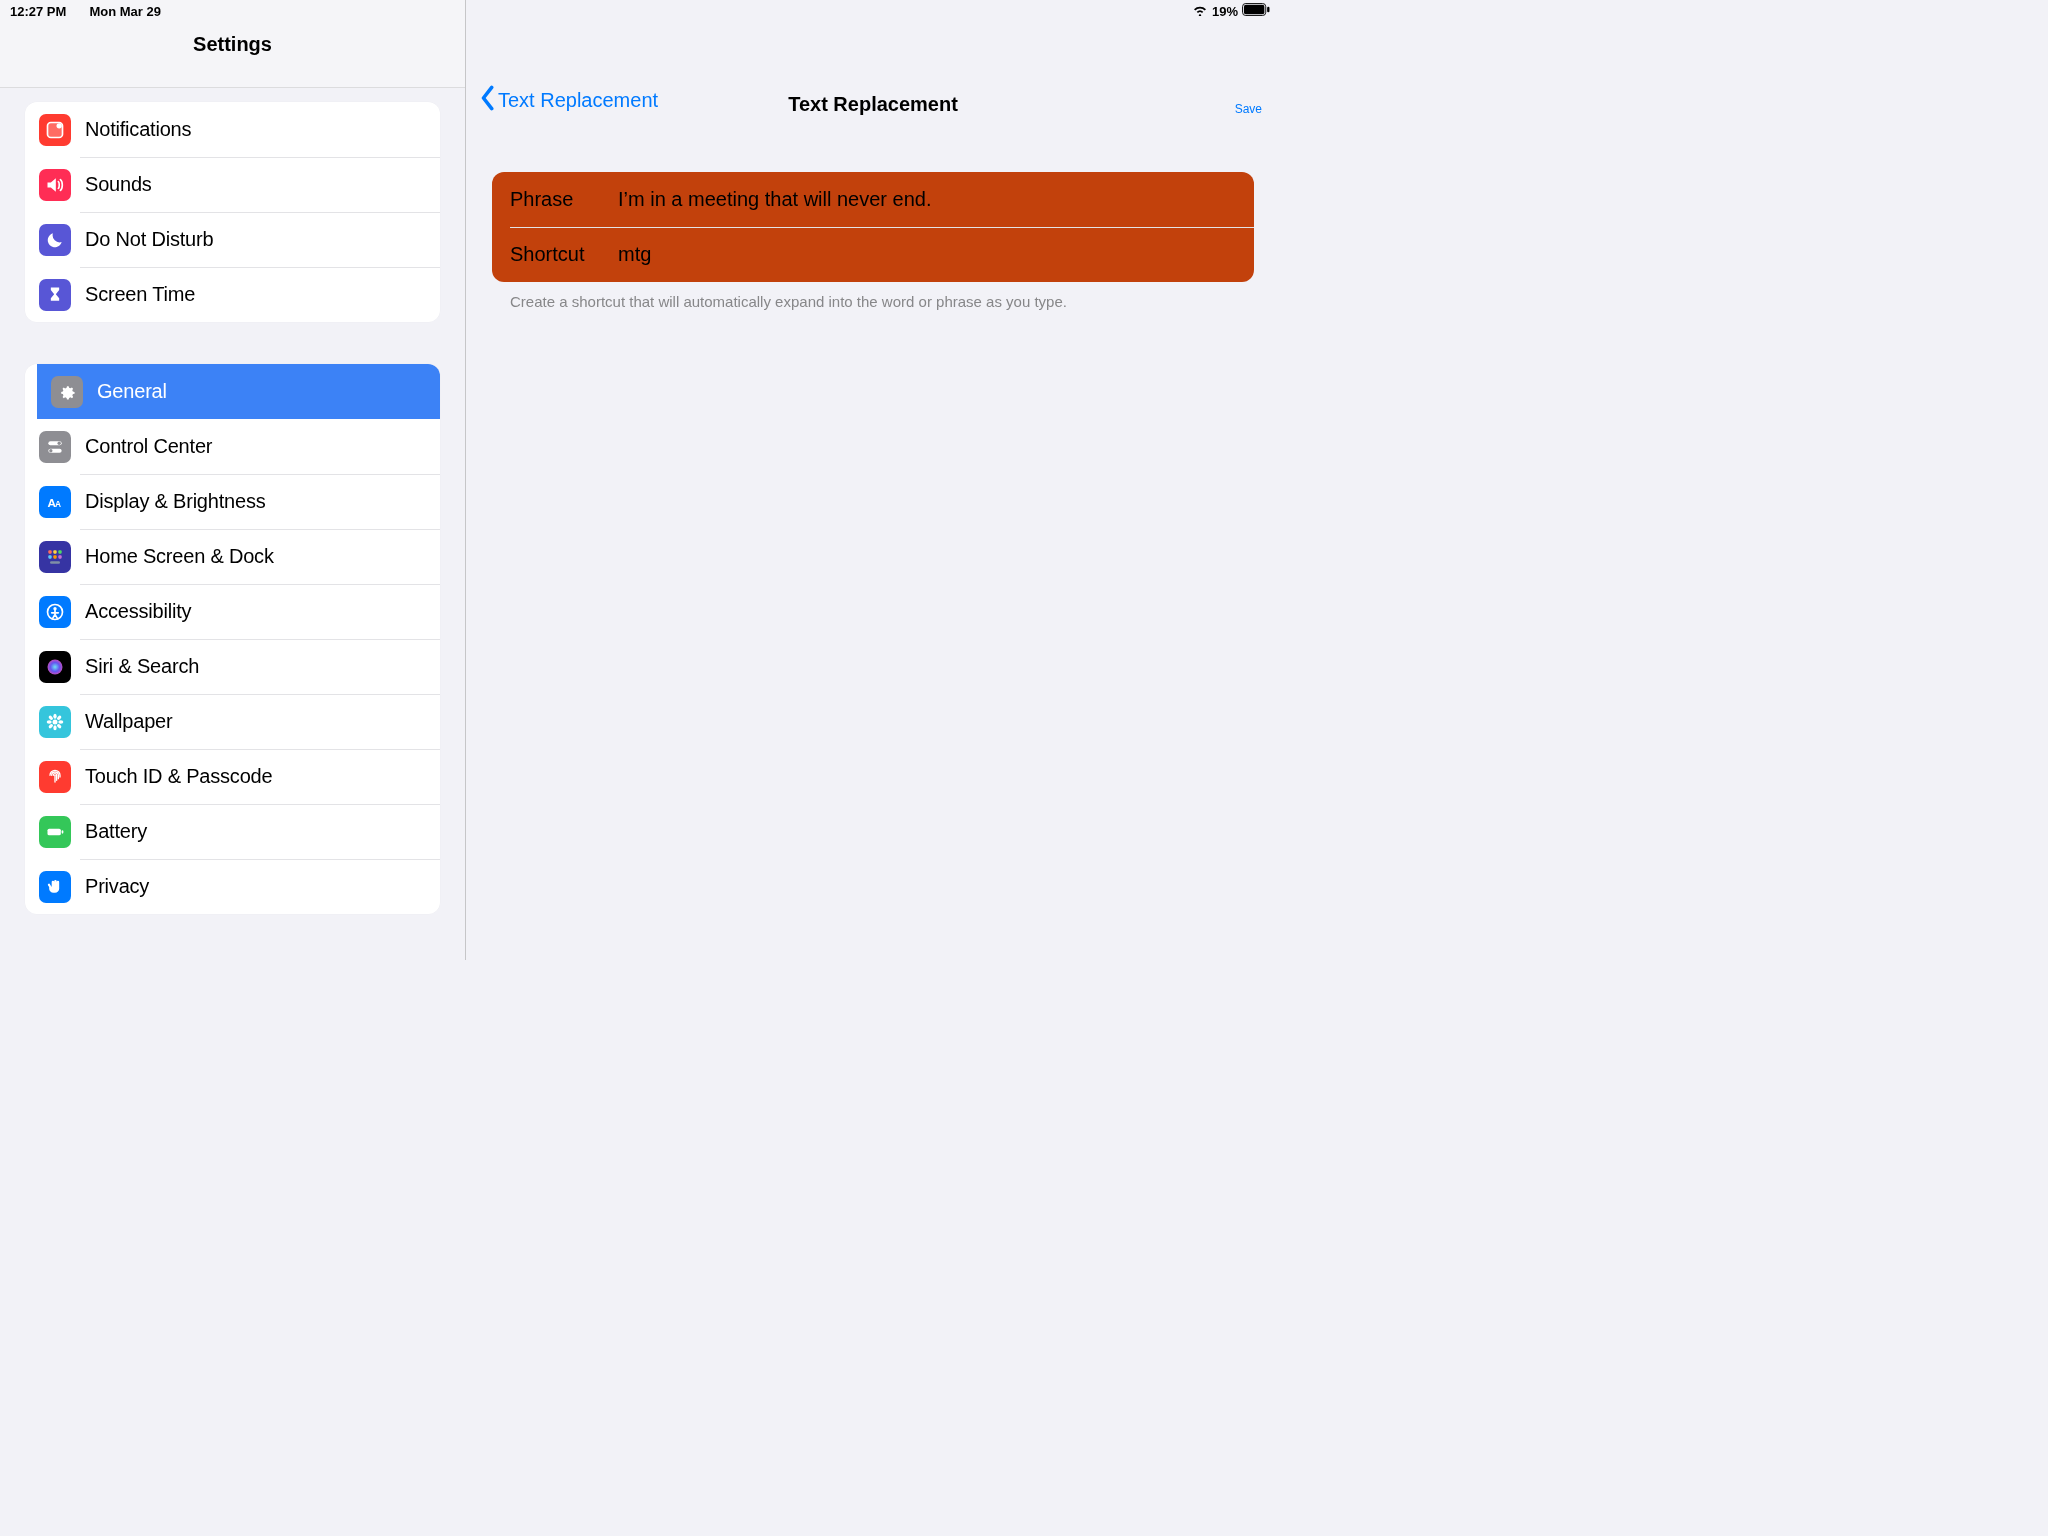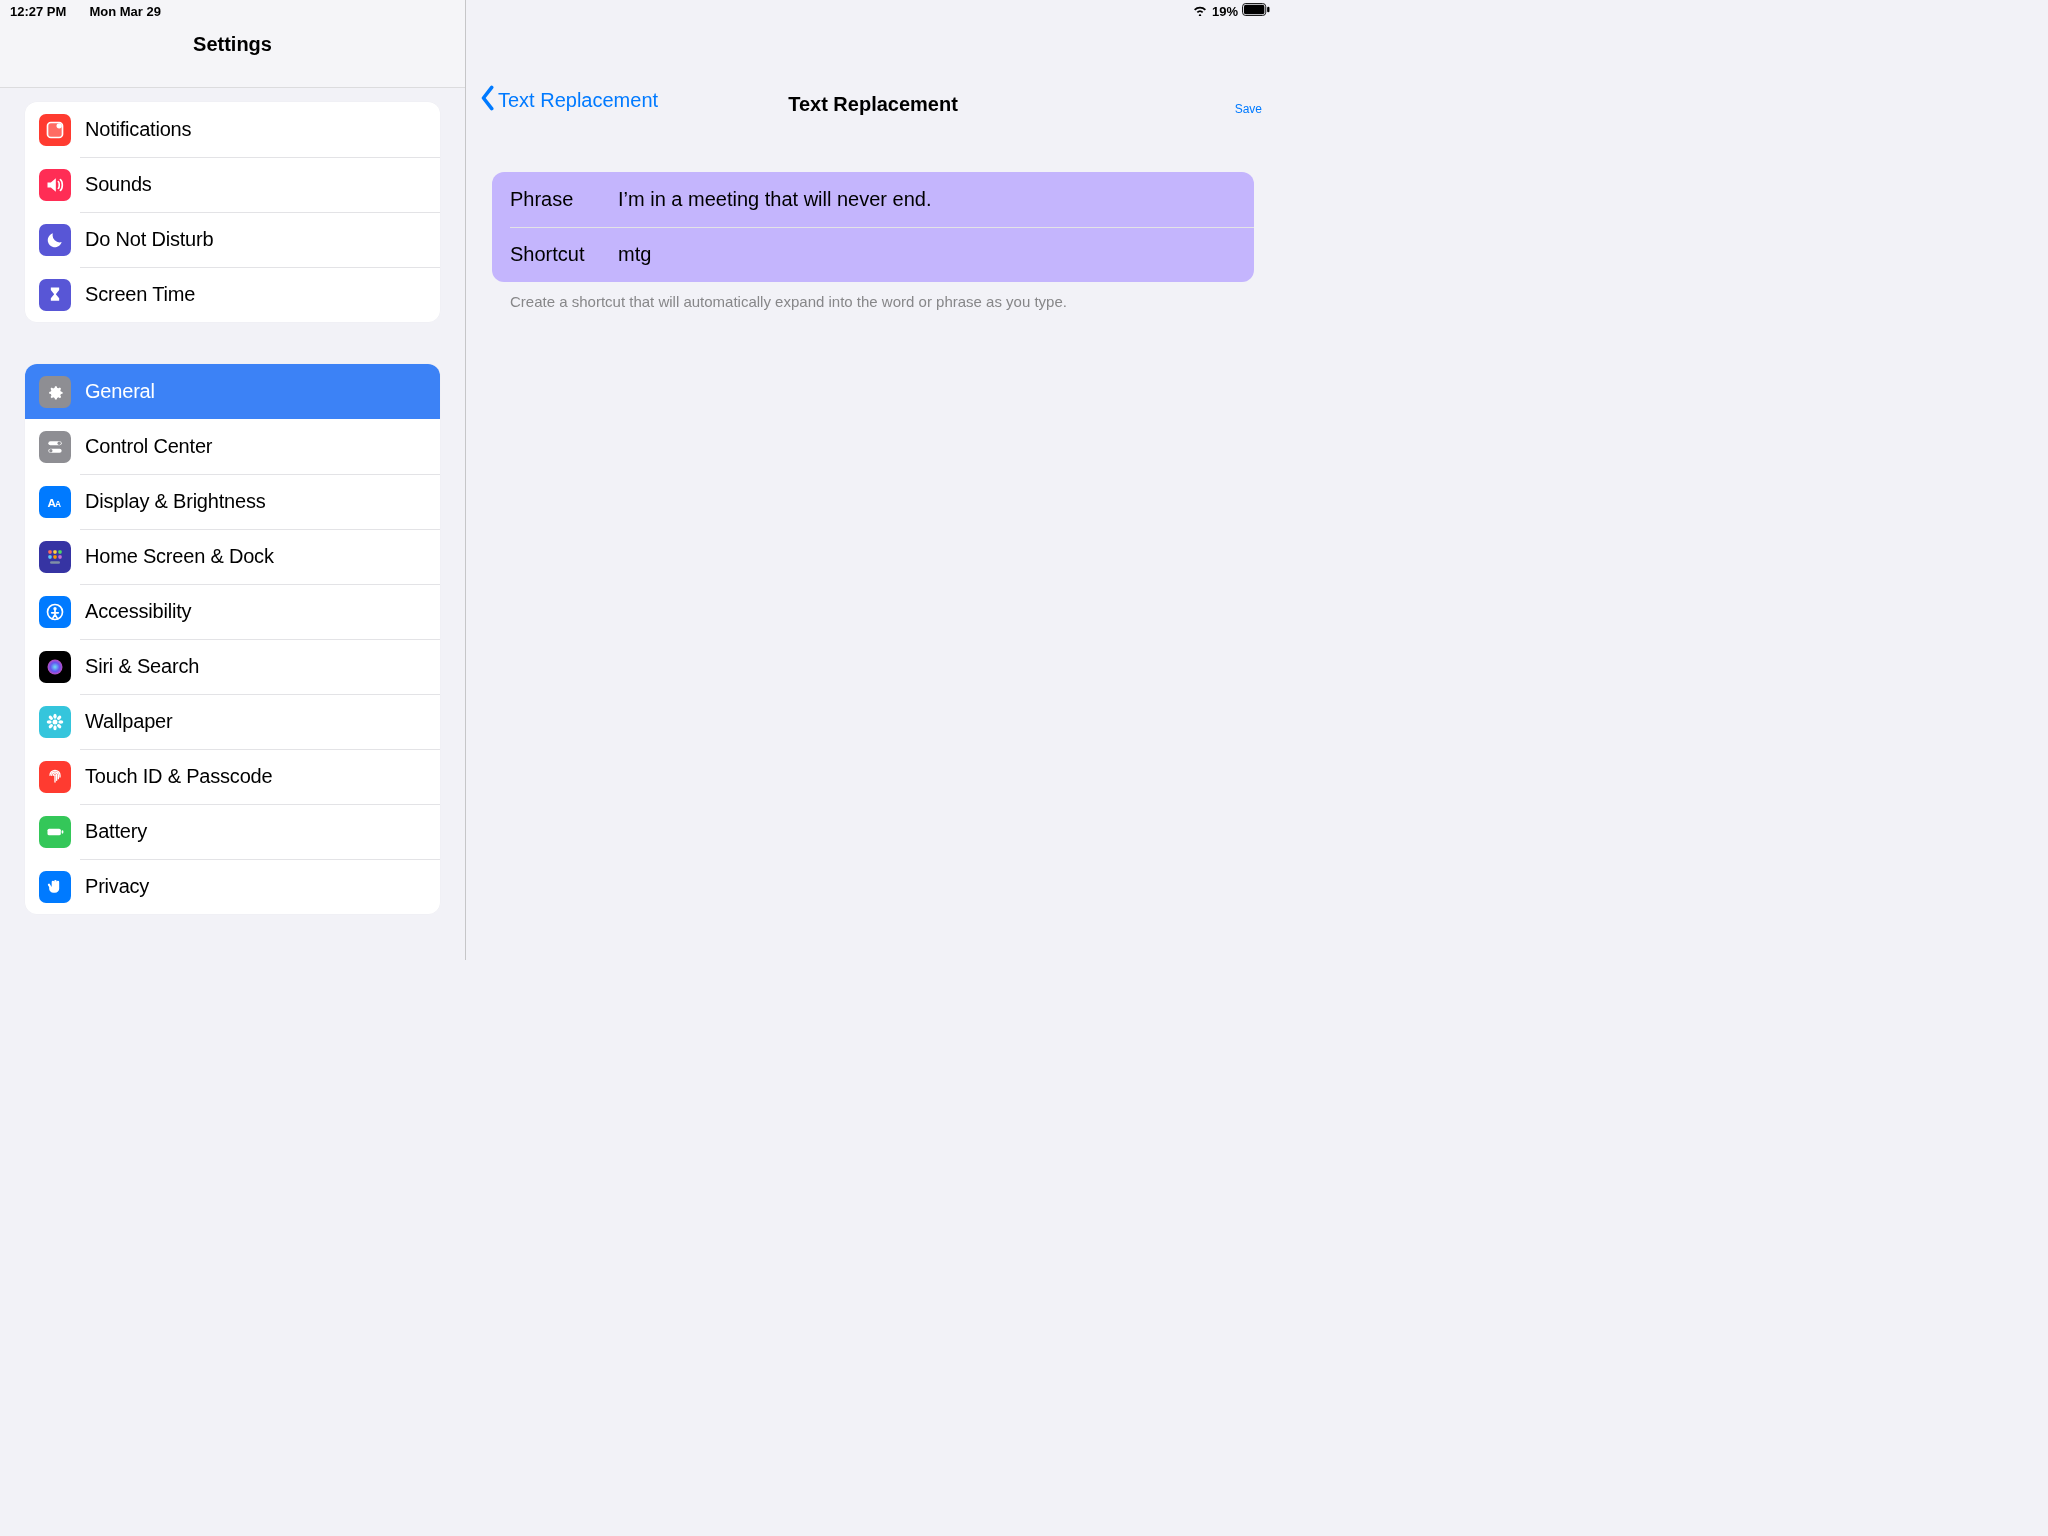--- a/index.html
+++ b/index.html
@@ -130,21 +130,21 @@
   .cell + .cell::before,
   .cell.div::before {
     content: "";
     position: absolute;
     top: 0;
     left: 55px;
     right: 0;
     height: 1px;
     background: #e3e3e6;
   }
-  .cell.selected { background: #3c82f6; }
+  .cell.selected { background: #3c82f6; margin-left: 12px; }
   .cell.selected .label { color: #fff; }
   .cell.selected + .cell::before { display: none; }
   .cell.selected::before { display: none; }
   .icon-bg {
     width: 32px; height: 32px;
     border-radius: 7px;
     display: flex;
     align-items: center;
     justify-content: center;
     margin-right: 14px;
@@ -154,21 +154,21 @@
   .cell .label {
     font-size: 20px;
     color: #000;
     letter-spacing: -0.2px;
   }
 
   
   .detail-scroll { flex: 1; overflow: auto; padding: 0 26px; }
   .form-group {
     margin-top: 42px;
-    background: #c4b5fd;
+    background: #c2410c;
     border-radius: 12px;
     overflow: hidden;
   }
   .form-row {
     display: flex;
     align-items: center;
     height: 55px;
     padding: 0 0 0 18px;
     position: relative;
   }

